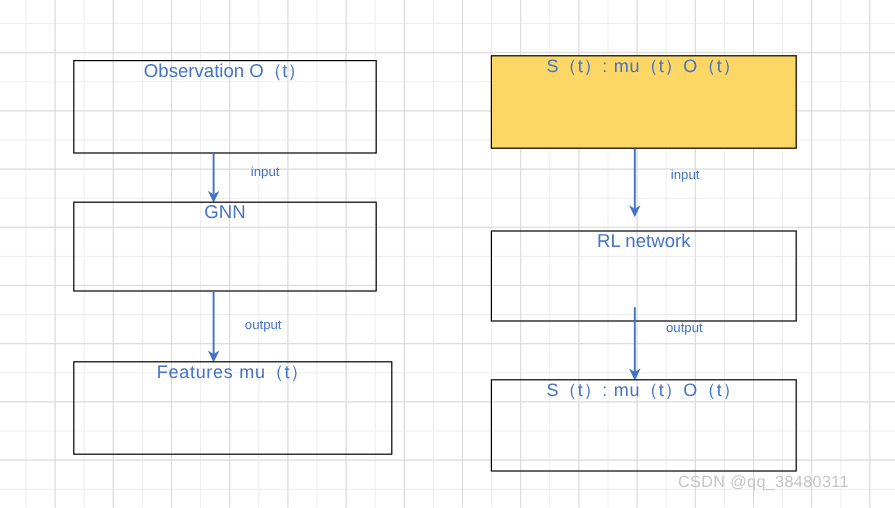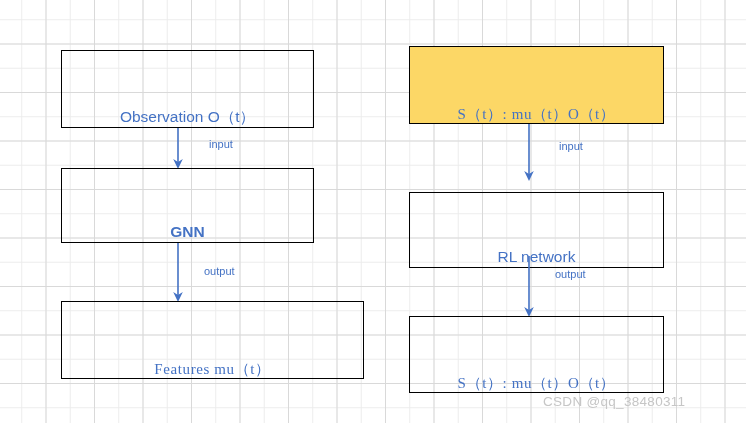--- a/index.html
+++ b/index.html
@@ -29,36 +29,36 @@
       24.25px 24.25px,
       24.25px 24.25px;
     background-position: -3px -5px, -3px -5px, -3px -5px, -3px -5px;
   }
 
   .node {
     position: absolute;
     border: 1.6px solid #000000;
     box-sizing: border-box;
     display: flex;
-    align-items: flex-end;
+    align-items: flex-start;
     justify-content: center;
     background: transparent;
   }
   .node .node-label {
     color: #4472C4;
     font-size: 15.5px;
     line-height: 1.2;
     white-space: nowrap;
     text-align: center;
   }
   .node.filled {
     background-color: #FCD766;
   }
   .node.mono .node-label {
-    font-family: Liberation Serif, serif;
+    font-family: Liberation Sans, sans-serif;
     letter-spacing: 0.6px;
     font-size: 15px;
   }
 
   .edge {
     position: absolute;
   }
   .edge svg {
     display: block;
     overflow: visible;
@@ -88,33 +88,33 @@
   </div>
 
   <div class="edge" style="left:170px; top:128px; width:24px; height:42px;">
     <svg width="24" height="42" viewBox="0 0 24 42">
       <line x1="8" y1="0" x2="8" y2="34" stroke="#4472C4" stroke-width="1.6"></line>
       <path d="M 8 41 L 3.2 31 L 8 34 L 12.8 31 Z" fill="#4472C4"></path>
     </svg>
   </div>
   <div class="edge-label" style="left:209px; top:138px;">input</div>
 
-  <div class="node" style="left:61px; top:168px; width:253px; height:75px;font-weight:bold;">
+  <div class="node" style="left:61px; top:168px; width:253px; height:75px;">
     <span class="node-label">GNN</span>
   </div>
 
   <div class="edge" style="left:170px; top:243px; width:24px; height:60px;">
     <svg width="24" height="60" viewBox="0 0 24 60">
       <line x1="8" y1="0" x2="8" y2="52" stroke="#4472C4" stroke-width="1.6"></line>
       <path d="M 8 59 L 3.2 49 L 8 52 L 12.8 49 Z" fill="#4472C4"></path>
     </svg>
   </div>
   <div class="edge-label" style="left:204px; top:265px;">output</div>
 
-  <div class="node mono" style="left:61px; top:301px; width:303px; height:78px;">
+  <div class="node mono" style="left:61px; top:301px; width:266px; height:78px;">
     <span class="node-label">Features  mu（t）</span>
   </div>
 
   <div class="node filled mono" style="left:409px; top:46px; width:255px; height:78px;">
     <span class="node-label">S（t）: mu（t）O（t）</span>
   </div>
 
   <div class="edge" style="left:521px; top:124px; width:24px; height:58px;">
     <svg width="24" height="58" viewBox="0 0 24 58">
       <line x1="8" y1="0" x2="8" y2="50" stroke="#4472C4" stroke-width="1.6"></line>
@@ -132,15 +132,15 @@
       <line x1="8" y1="0" x2="8" y2="54" stroke="#4472C4" stroke-width="1.6"></line>
       <path d="M 8 61 L 3.2 51 L 8 54 L 12.8 51 Z" fill="#4472C4"></path>
     </svg>
   </div>
   <div class="edge-label" style="left:555px; top:268px;">output</div>
 
   <div class="node mono" style="left:409px; top:316px; width:255px; height:77px;">
     <span class="node-label">S（t）: mu（t）O（t）</span>
   </div>
 
-  <div id="watermark" style="left:543px; top:394px;">CSDN @qq_38480311</div>
+  <div id="watermark" style="left:565px; top:394px;">CSDN @qq_38480311</div>
 
 </div>
 
 </body></html>

